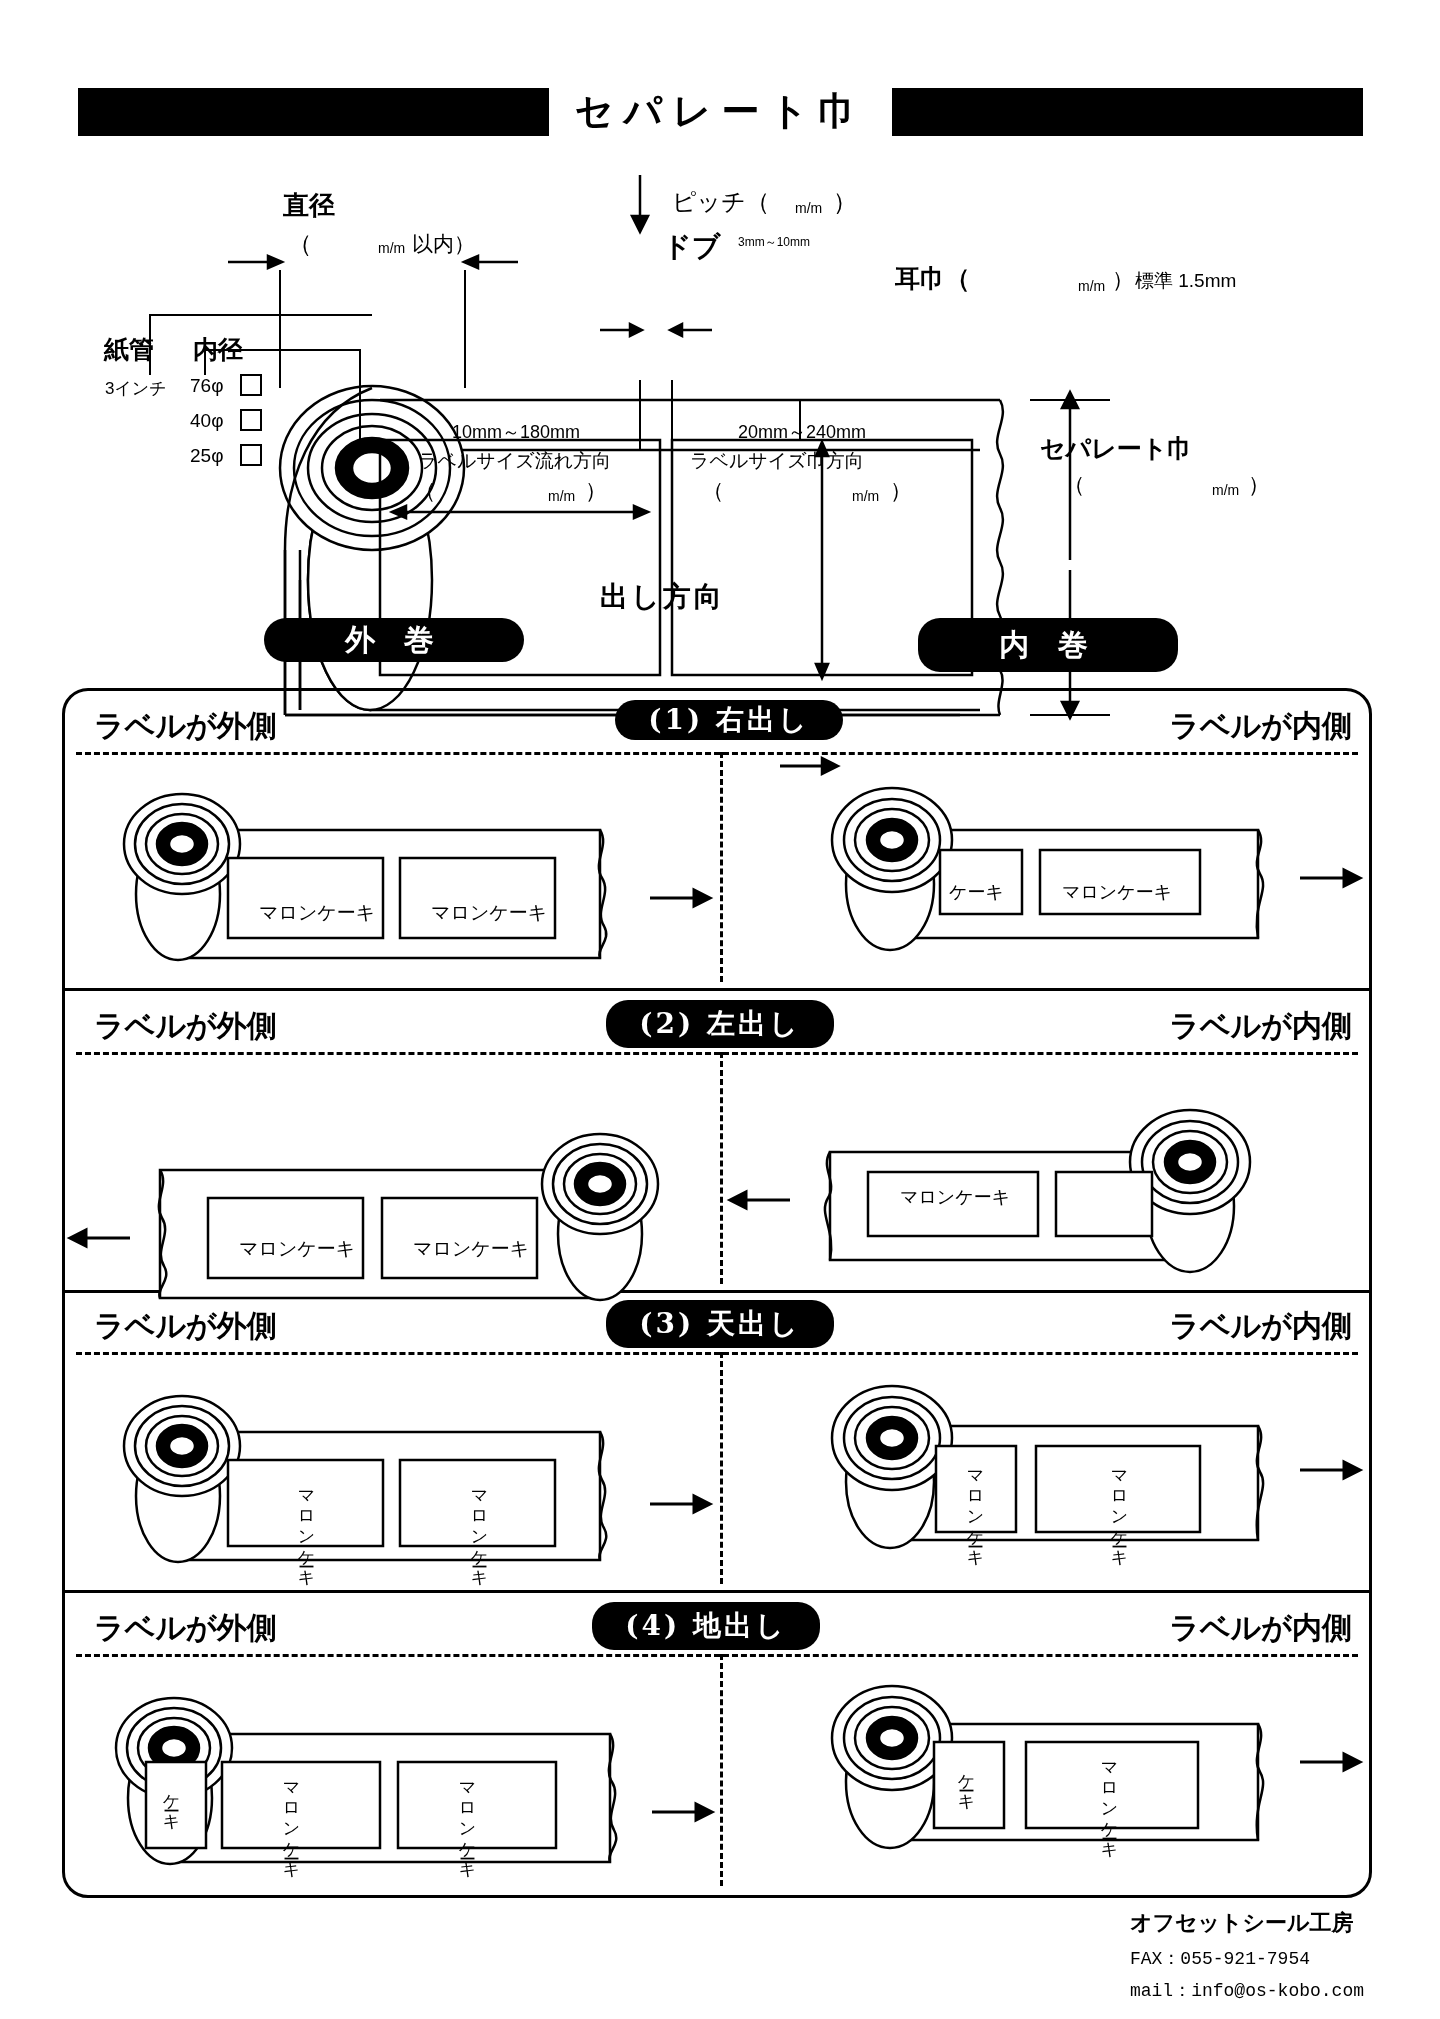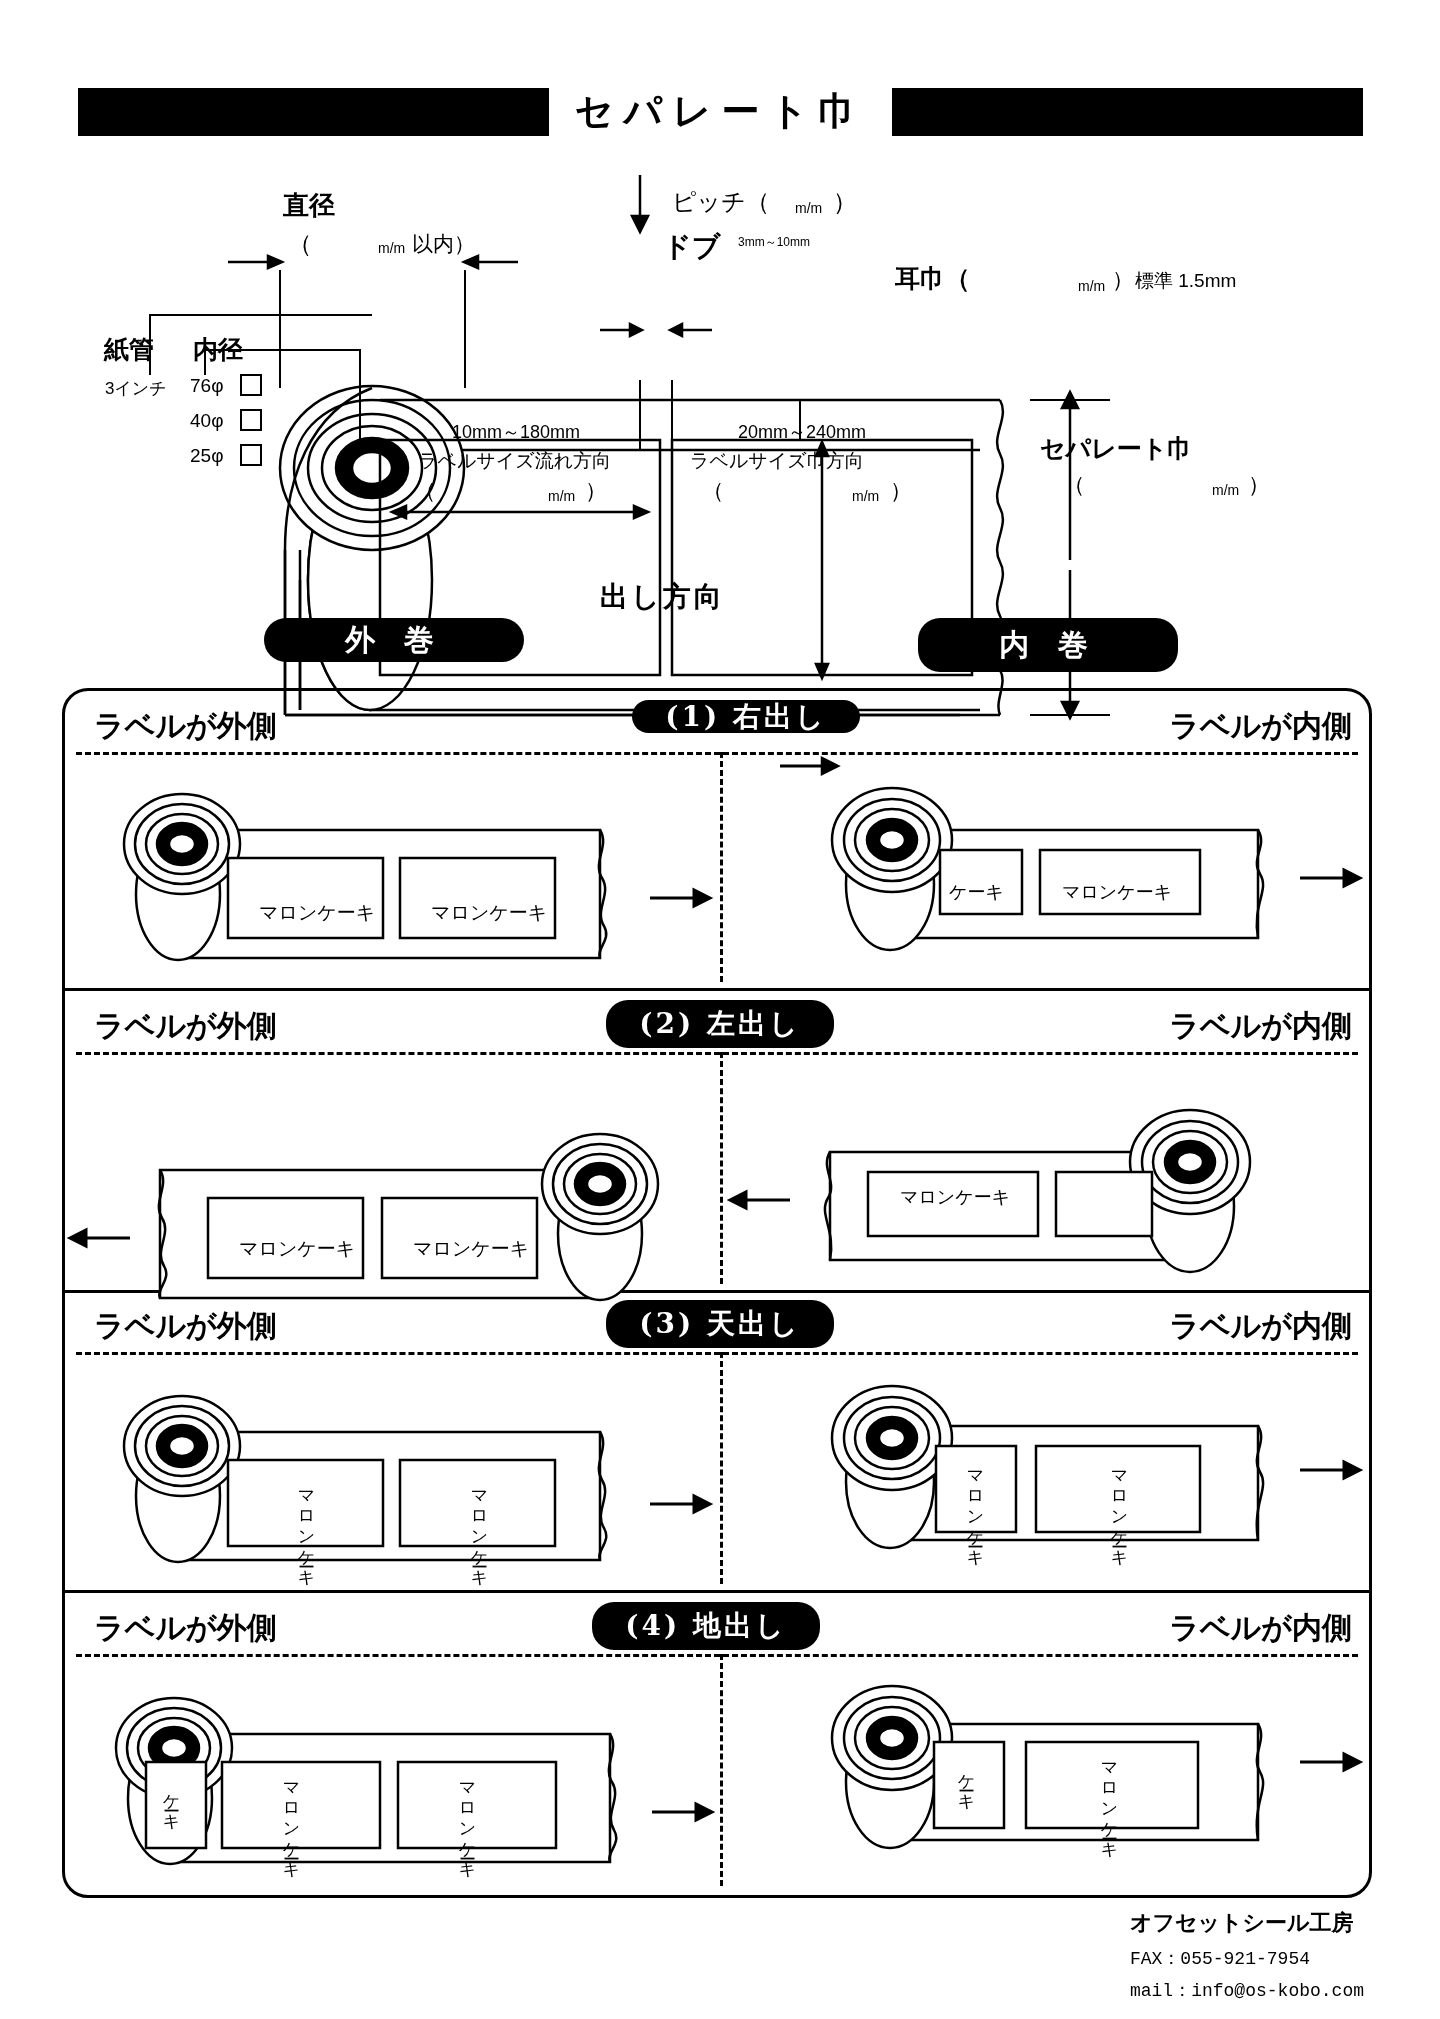--- a/index.html
+++ b/index.html
@@ -191,21 +191,21 @@
   <div class="vdash" style="left:720px;top:1352px;height:232px;"></div>
   <div class="vdash" style="left:720px;top:1654px;height:232px;"></div>
 
   <div class="dashline" style="left:76px;top:752px;width:1282px;"></div>
   <div class="dashline" style="left:76px;top:1052px;width:1282px;"></div>
   <div class="dashline" style="left:76px;top:1352px;width:1282px;"></div>
   <div class="dashline" style="left:76px;top:1654px;width:1282px;"></div>
 
   <div class="t b serif" style="left:94px;top:706px;font-size:30px;">ラベルが外側</div>
   <div class="t b serif" style="right:88px;top:706px;font-size:30px;">ラベルが内側</div>
-  <div class="pill" style="left:632px;top:700px;width:228px;height:33px;font-size:28px;letter-spacing:3px;">(1) 右出し</div>
+  <div class="pill" style="left:615px;top:700px;width:228px;height:40px;font-size:28px;letter-spacing:3px;">(1) 右出し</div>
 
   <svg width="1440" height="250" viewBox="0 0 1440 250" style="top:758px;">
     <g fill="#fff" stroke="#000" stroke-width="2.5">
 
       <path d="M178 72 L600 72 L600 200 L178 200 Z"></path>
       <ellipse cx="178" cy="136" rx="42" ry="66"></ellipse>
       <ellipse cx="182" cy="86" rx="58" ry="50"></ellipse>
       <ellipse cx="182" cy="86" rx="47" ry="40"></ellipse>
       <ellipse cx="182" cy="86" rx="36" ry="30"></ellipse>
       <ellipse cx="182" cy="86" rx="25" ry="21" fill="#000"></ellipse>

